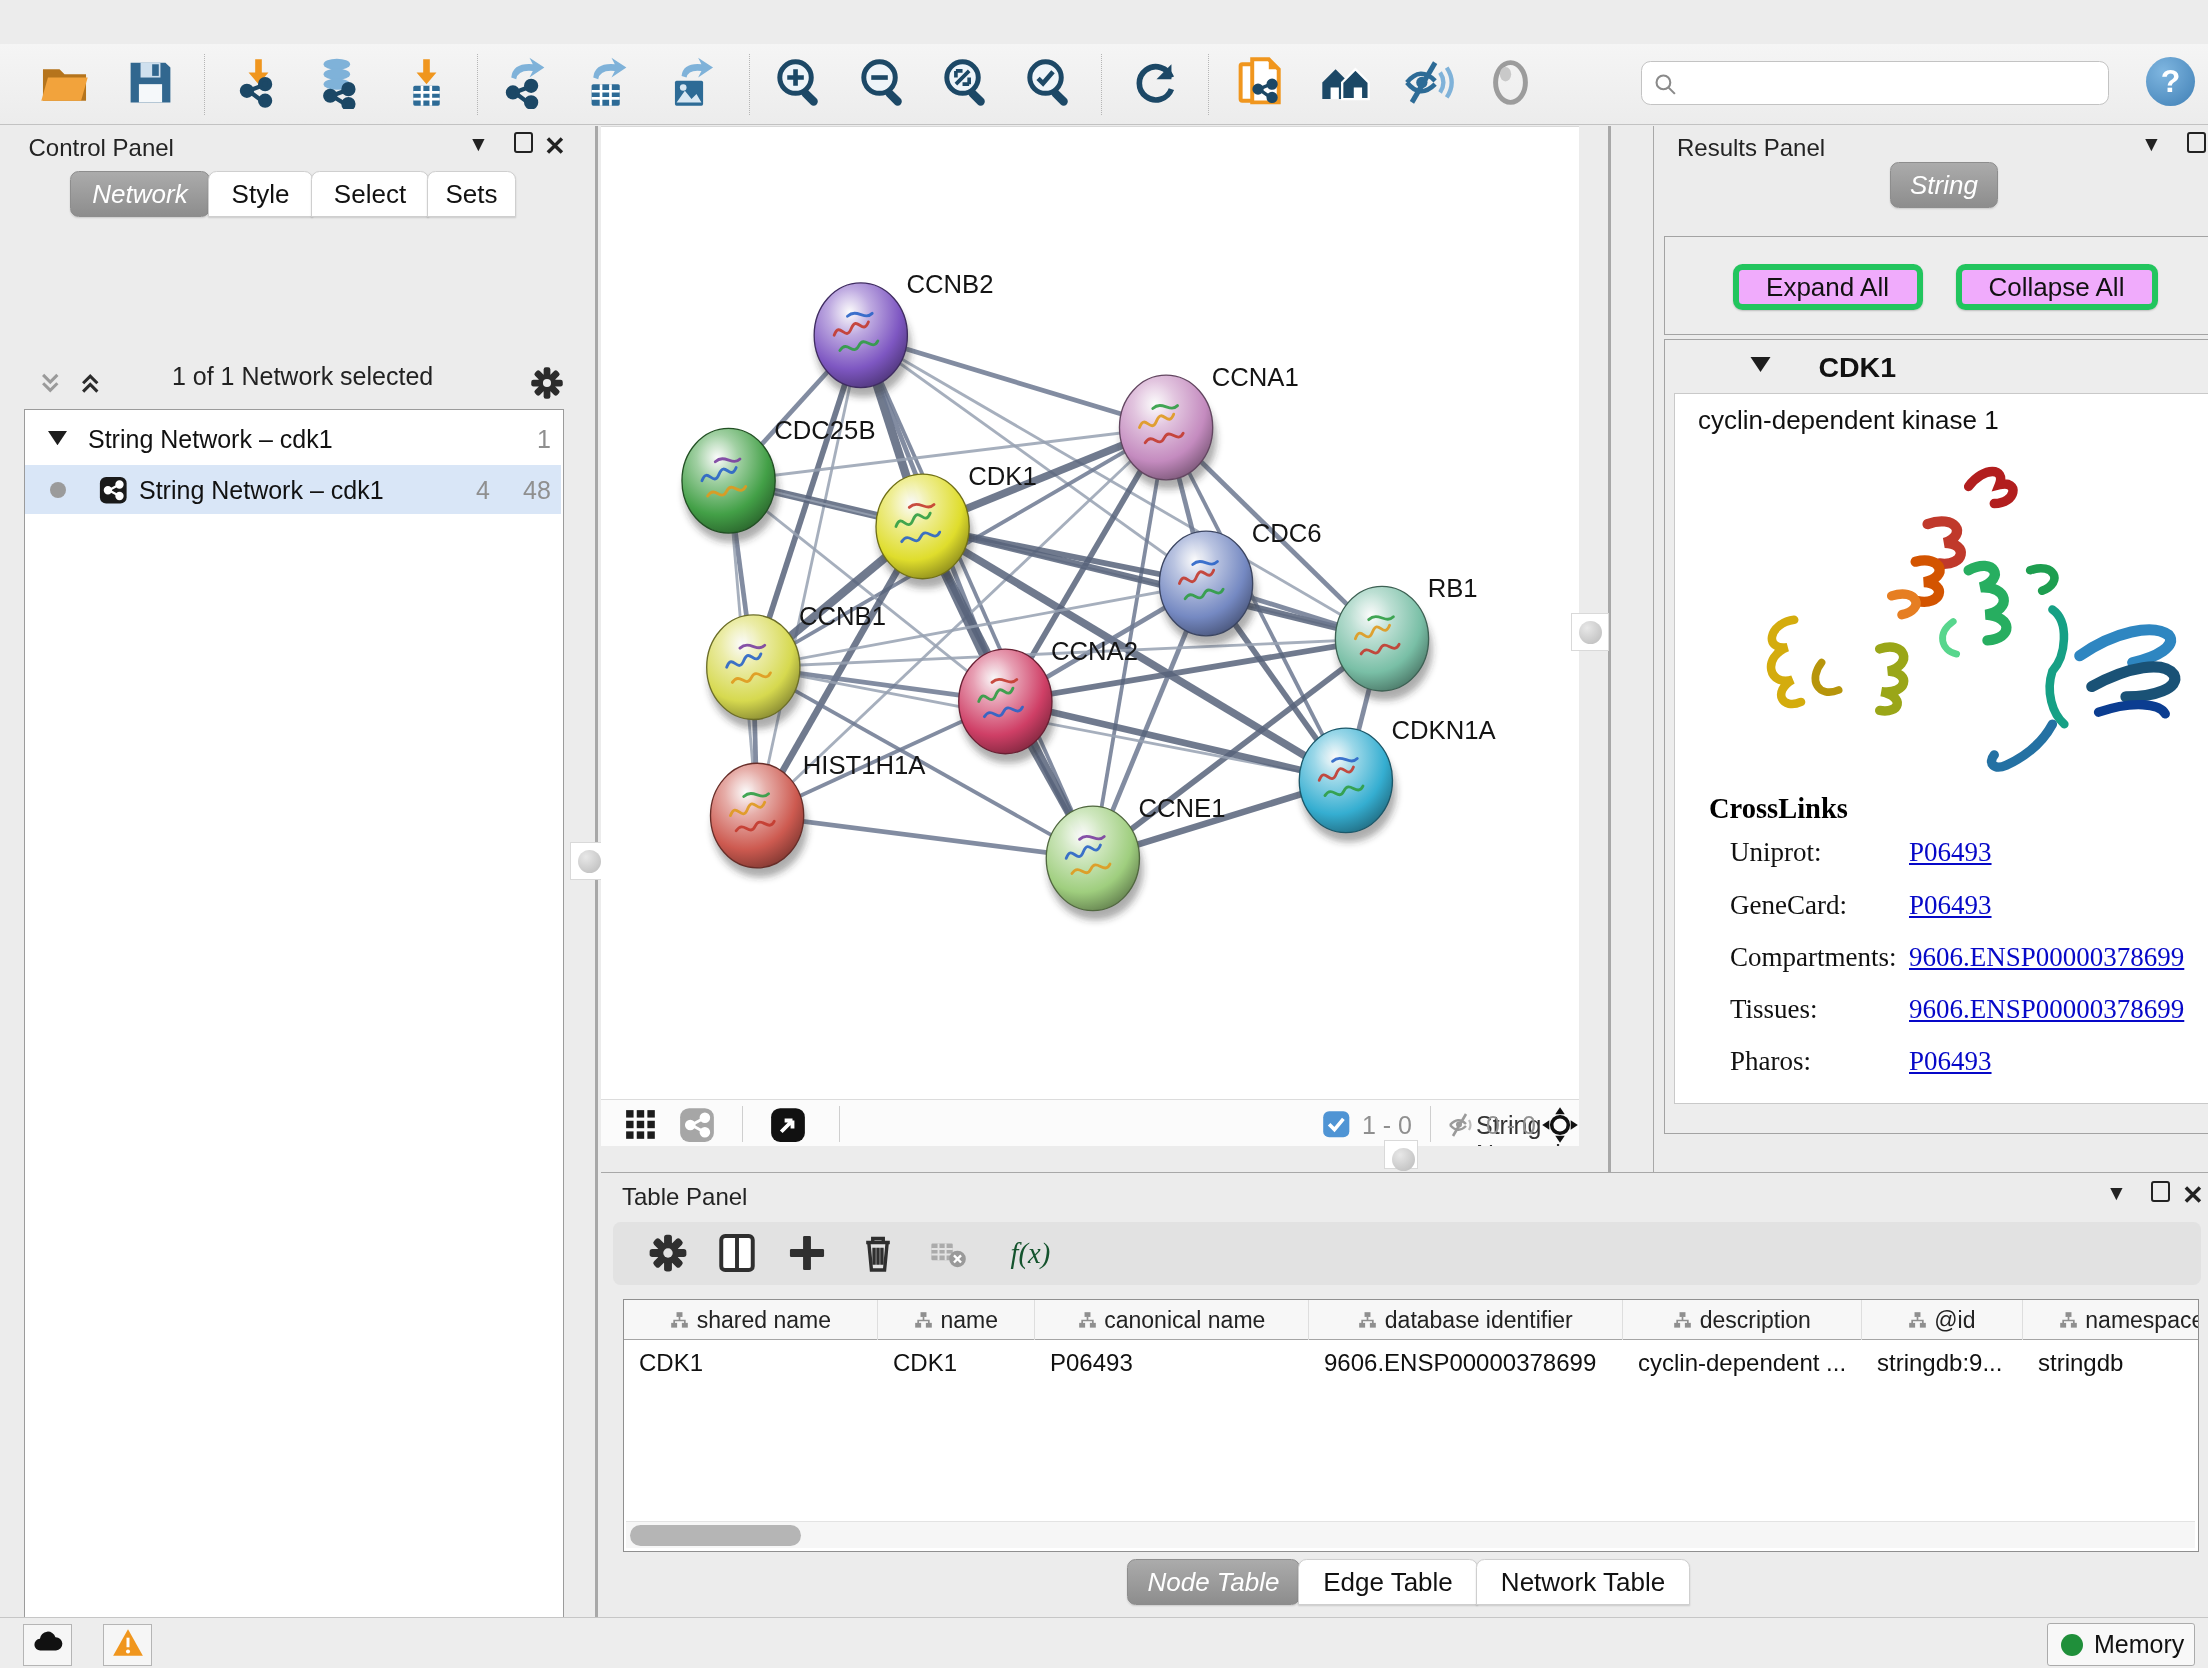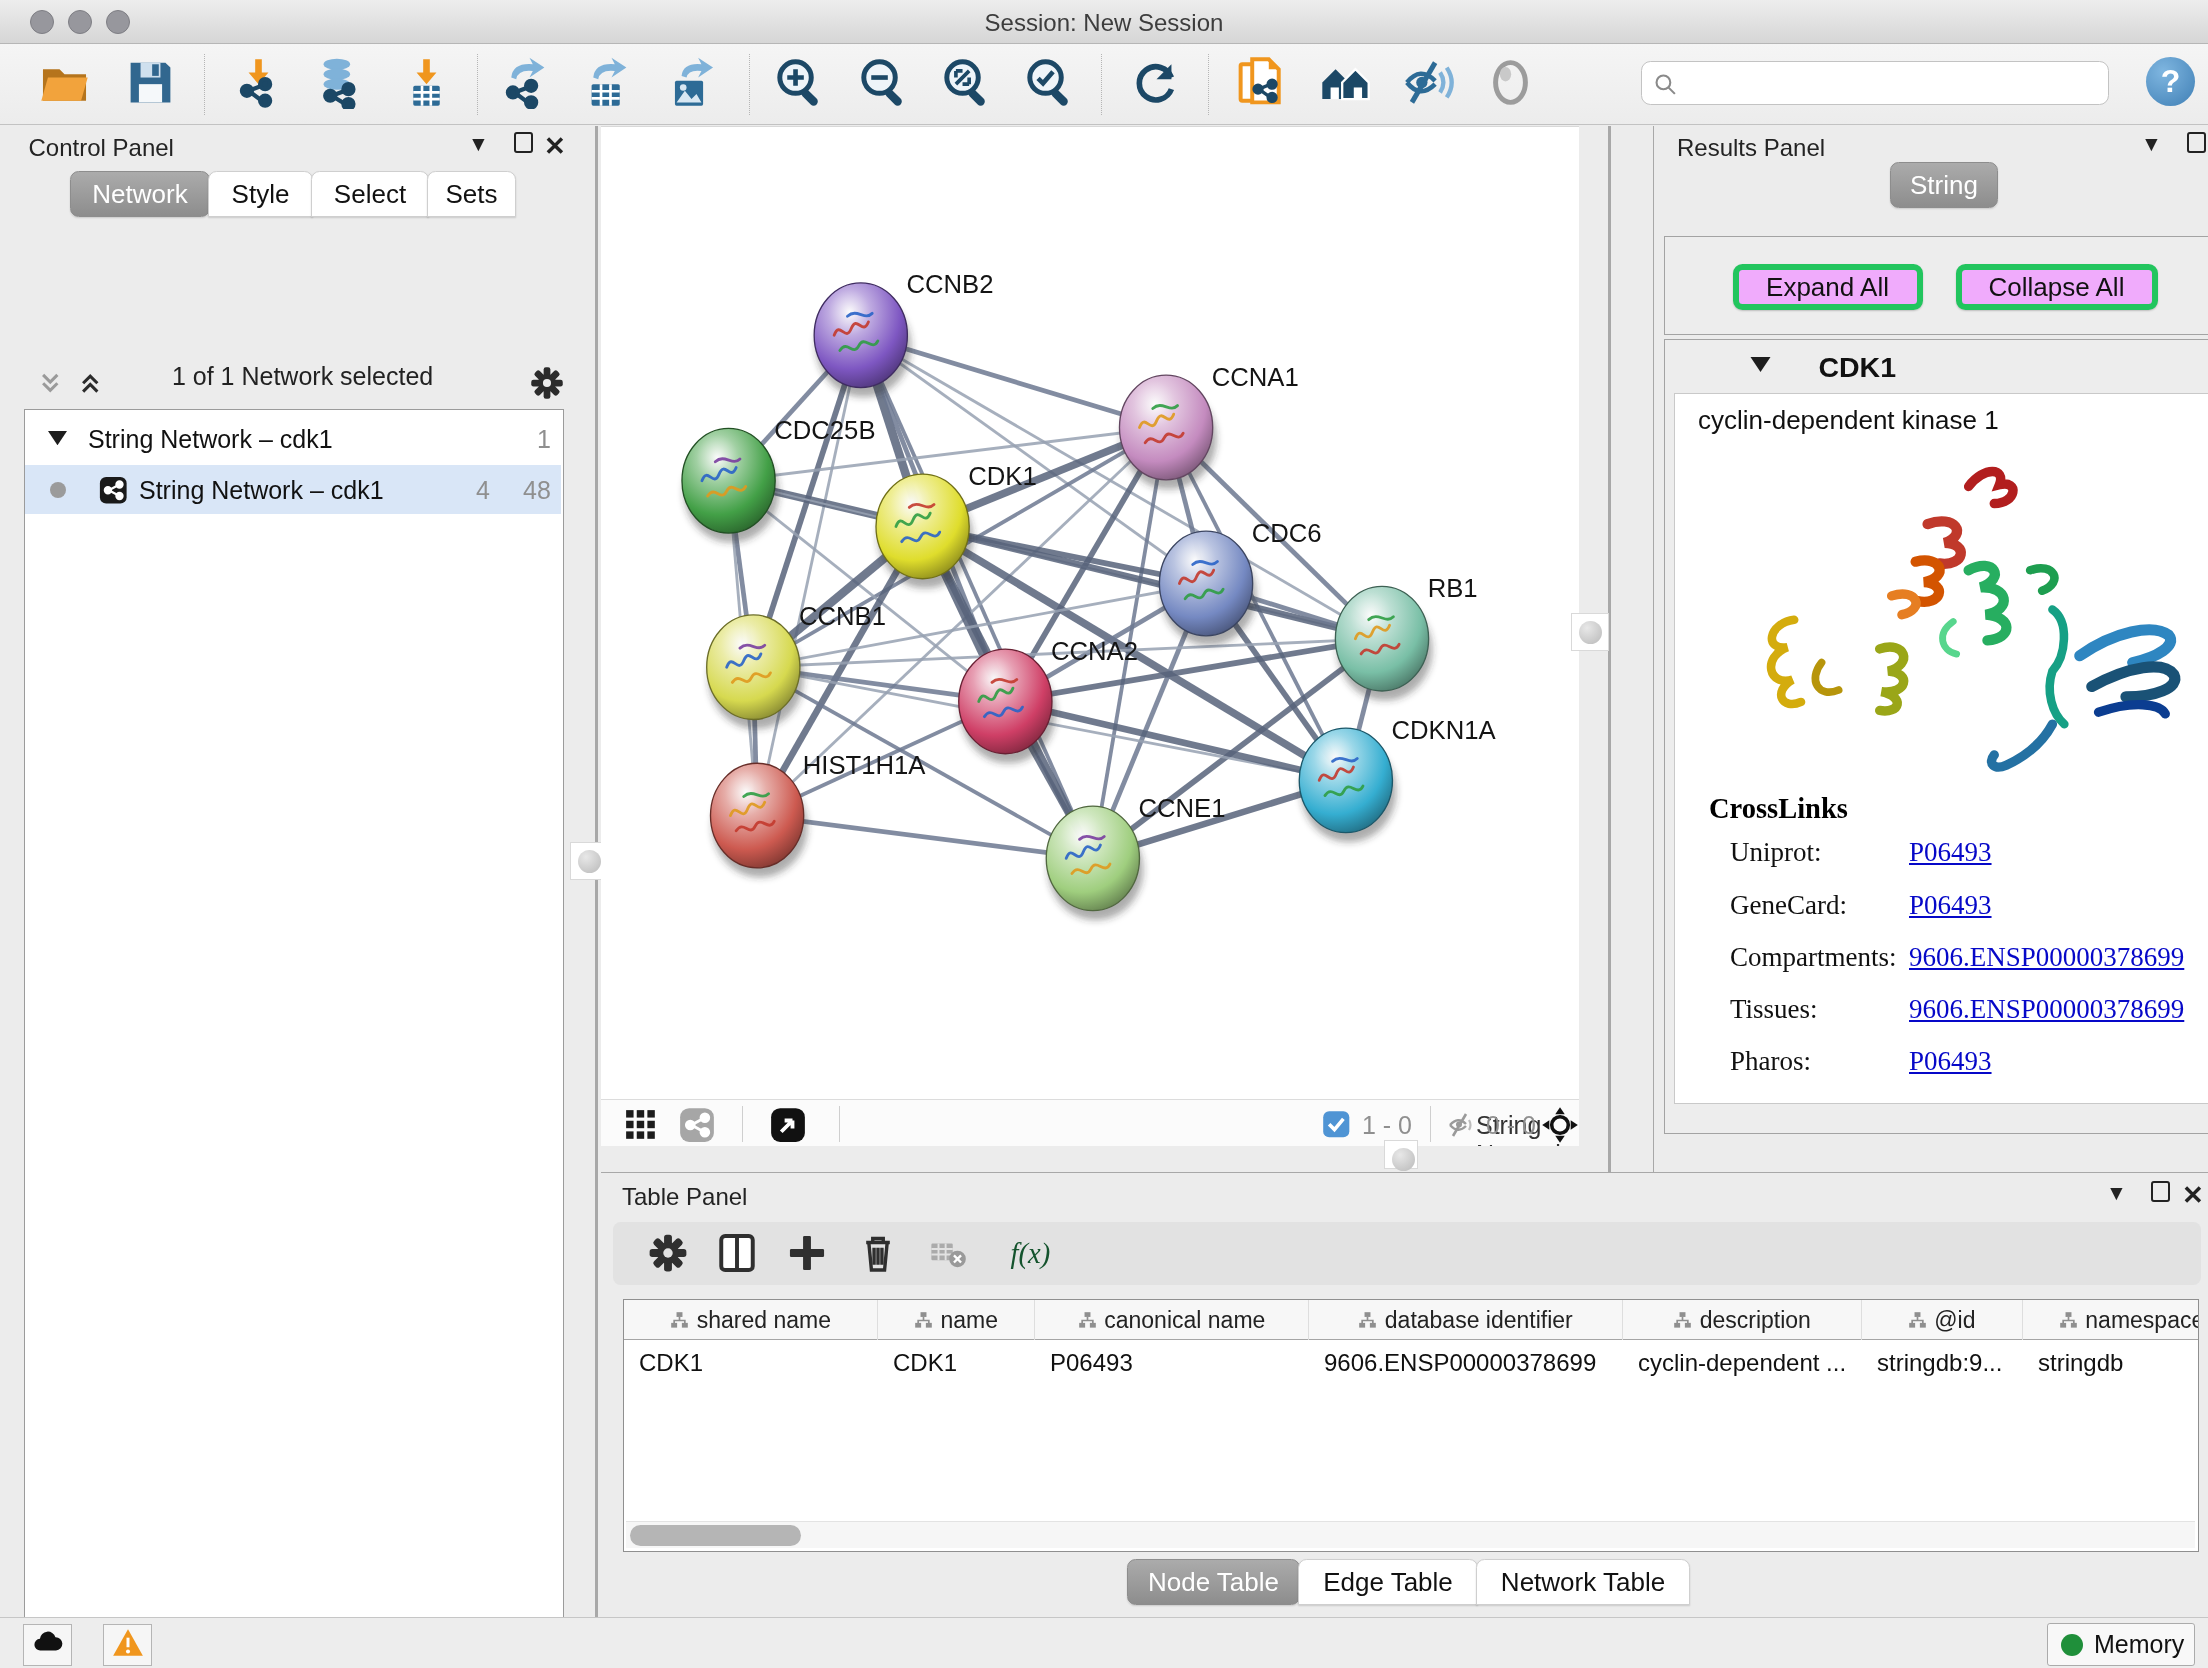--- a/index.html
+++ b/index.html
@@ -32,21 +32,21 @@
     border:none; color:#fff; font-size:32px; font-weight:bold; cursor:pointer; }
 
   
   .panel-title { font-size:24px; color:#232323; }
   .panel-ctl { position:absolute; font-size:21px; color:#222; cursor:pointer; }
   .float-box { width:19px; height:21px; border:2.9px solid #222; border-radius:2.9px; }
   .tab { position:absolute; height:46px; background:#fff; border:1px solid #cfcfcf;
     border-radius:8.6px 8.6px 0 0; font-size:26px; color:#111; text-align:center;
     line-height:44px; cursor:pointer; box-shadow:0 1px 1.9px rgba(0,0,0,.15); }
   .tab.active { background:linear-gradient(#ababab,#8d8d8d); color:#fff;
-    border-color:#8d8d8d; border-radius:8.6px; }
+    border-color:#8d8d8d; border-radius:8.6px;font-style:italic; }
 
   
   #cp-listbox { position:absolute; left:24px; top:283px; width:540px; height:1305px;
     background:#fff; border:1.9px solid #9b9b9b; }
   .tree-row { position:absolute; left:0; width:536px; height:49px; cursor:pointer; }
   .tree-label { position:absolute; top:11.4px; font-size:25px; color:#111; }
   .tree-count { position:absolute; top:11.4px; font-size:25px; color:#8f8f8f; }
   #cp-sel-row { position:absolute; left:7.6px; top:233px; width:550px; height:48px;
     font-size:25px; color:#222; }
 
@@ -121,26 +121,20 @@
   #memory-dot { position:absolute; left:13.3px; top:10.5px; width:22px; height:22px;
     border-radius:50%; background:#1f8f3a; }
 
   text.nodelabel { font-family:"Liberation Sans", sans-serif; font-size:27px; fill:#141414; }
 </style>
 </head>
 <body>
 
 <div id="window">
 
-  <div id="titlebar">
-    <div class="traffic" style="left:29.5px"></div>
-    <div class="traffic" style="left:68px"></div>
-    <div class="traffic" style="left:106px"></div>
-    <div id="win-title">Session: New Session</div>
-  </div>
 
   <div id="toolbar">
     <button class="tb" style="left:36px">
       <svg viewBox="0 0 32 32" width="53" height="53">
           <path d="M3 8h10l3 3h13v16H3z" fill="#b5741c"></path>
           <path d="M6 13h24l-4 14H2z" fill="#f2a33c"></path>
         </svg>
     </button>
     <button class="tb" style="left:122px">
       <svg viewBox="0 0 32 32" width="53" height="53">

